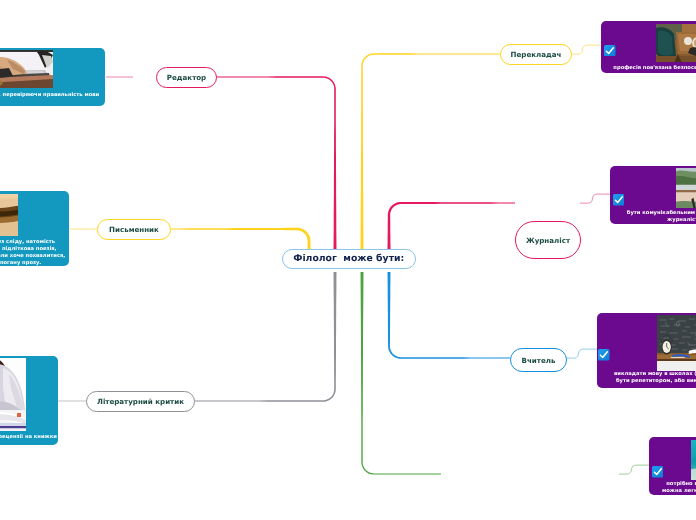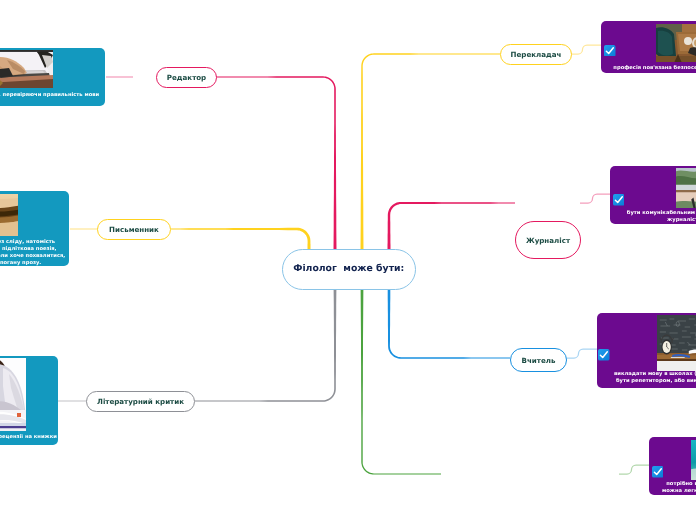--- a/index.html
+++ b/index.html
@@ -37,21 +37,21 @@
   <path d="M500 53.4L491 53.4L482 53.4L473 53.4L464 53.4L455 53.4L446 53.4L437 53.4L428 53.4L419 53.4L410 53.3L401 53.3L392 53.3L383 53.3L374 53.3L372.6 53.4L371.2 53.6L369.8 54L368.5 54.6L367.2 55.2L366.1 56.1L365 57L364.1 58.1L363.2 59.2L362.5 60.5L362 61.8L361.6 63.2L361.4 64.6L361.3 66L361.2 79.1L361.2 92.3L361.2 105.4L361.1 118.6L361.1 131.7L361.1 144.9L361 158L360.9 171.1L360.9 184.3L360.8 197.4L360.7 210.6L360.7 223.7L360.6 236.9L360.5 250L363.5 250L363.4 236.9L363.3 223.7L363.3 210.6L363.2 197.4L363.1 184.3L363.1 171.1L363 158L362.9 144.9L362.9 131.7L362.9 118.6L362.8 105.4L362.8 92.3L362.8 79.1L362.7 66L362.8 64.7L363 63.5L363.4 62.3L363.8 61.1L364.4 60L365.2 59L366 58L367 57.2L368 56.4L369.1 55.8L370.3 55.3L371.5 55L372.7 54.8L374 54.7L383 54.7L392 54.7L401 54.7L410 54.7L419 54.6L428 54.6L437 54.6L446 54.6L455 54.6L464 54.6L473 54.6L482 54.6L491 54.6L500 54.6Z" fill="#ffd21e"></path>
   <path d="M571,54 H578 A4.5,4.5 0 0 0 582.5,49.5 A4.5,4.5 0 0 1 587,45 H603" fill="none" stroke="#ffe79b" stroke-width="1.25"></path>
   <path d="M515 202.4L506.9 202.4L498.7 202.4L490.6 202.3L482.4 202.3L474.3 202.3L466.1 202.3L458 202.2L449.9 202.2L441.7 202.2L433.6 202.1L425.4 202.1L417.3 202L409.1 202L401 201.9L399.5 202L398.1 202.2L396.7 202.6L395.3 203.2L394 203.9L392.8 204.7L391.7 205.7L390.7 206.8L389.9 208L389.1 209.3L388.6 210.7L388.2 212.1L387.9 213.5L387.8 215L387.8 217.5L387.8 220L387.7 222.5L387.7 225L387.7 227.5L387.7 230L387.7 232.5L387.6 235L387.6 237.5L387.6 240L387.6 242.5L387.5 245L387.5 247.5L387.5 250L390.5 250L390.5 247.5L390.5 245L390.4 242.5L390.4 240L390.4 237.5L390.4 235L390.3 232.5L390.3 230L390.3 227.5L390.3 225L390.3 222.5L390.2 220L390.2 217.5L390.2 215L390.3 213.8L390.4 212.6L390.8 211.4L391.2 210.3L391.8 209.2L392.5 208.2L393.3 207.3L394.2 206.5L395.2 205.8L396.3 205.2L397.4 204.7L398.6 204.4L399.8 204.1L401 204.1L409.1 204L417.3 204L425.4 203.9L433.6 203.9L441.7 203.8L449.9 203.8L458 203.8L466.1 203.7L474.3 203.7L482.4 203.7L490.6 203.7L498.7 203.6L506.9 203.6L515 203.6Z" fill="#e4195f"></path>
   <path d="M580,203 H588 A4.5,4.5 0 0 0 592.5,198.5 A4.5,4.5 0 0 1 597,194 H611" fill="none" stroke="#f49ebc" stroke-width="1.25"></path>
   <path d="M510 357.4L502.2 357.4L494.4 357.4L486.6 357.4L478.9 357.4L471.1 357.4L463.3 357.3L455.5 357.3L447.7 357.3L439.9 357.3L432.1 357.3L424.4 357.3L416.6 357.2L408.8 357.2L401 357.2L399.8 357.1L398.5 356.9L397.3 356.5L396.2 356L395.1 355.4L394.1 354.7L393.1 353.9L392.3 352.9L391.6 351.9L391 350.8L390.5 349.7L390.2 348.5L390 347.2L389.9 346L390 340.7L390 335.4L390 330.1L390.1 324.9L390.1 319.6L390.1 314.3L390.2 309L390.2 303.7L390.3 298.4L390.3 293.1L390.3 287.9L390.4 282.6L390.4 277.3L390.5 272L387.5 272L387.6 277.3L387.6 282.6L387.7 287.9L387.7 293.1L387.7 298.4L387.8 303.7L387.8 309L387.9 314.3L387.9 319.6L387.9 324.9L388 330.1L388 335.4L388 340.7L388.1 346L388.2 347.4L388.4 348.9L388.8 350.3L389.4 351.6L390.1 352.9L390.9 354L391.9 355.1L393 356.1L394.2 356.9L395.4 357.6L396.8 358.1L398.1 358.5L399.6 358.8L401 358.8L408.8 358.8L416.6 358.8L424.4 358.7L432.1 358.7L439.9 358.7L447.7 358.7L455.5 358.7L463.3 358.7L471.1 358.6L478.9 358.6L486.6 358.6L494.4 358.6L502.2 358.6L510 358.6Z" fill="#1890e0"></path>
   <path d="M566,358 H574 A4.5,4.5 0 0 0 578.5,353.5 A4.5,4.5 0 0 1 583,349 H597" fill="none" stroke="#a9d5f3" stroke-width="1.25"></path>
   <path d="M441 473.4L436.2 473.4L431.4 473.4L426.6 473.4L421.9 473.4L417.1 473.4L412.3 473.4L407.5 473.4L402.7 473.4L397.9 473.4L393.1 473.4L388.4 473.4L383.6 473.4L378.8 473.4L374 473.4L372.7 473.3L371.5 473.1L370.3 472.7L369.1 472.2L368 471.6L366.9 470.9L366 470L365.1 469.1L364.4 468L363.8 466.9L363.3 465.7L362.9 464.5L362.7 463.3L362.7 462L362.7 448.4L362.7 434.9L362.7 421.3L362.8 407.7L362.8 394.1L362.9 380.6L362.9 367L363 353.4L363 339.9L363.1 326.3L363.2 312.7L363.3 299.1L363.4 285.6L363.5 272L360.5 272L360.6 285.6L360.7 299.1L360.8 312.7L360.9 326.3L361 339.9L361 353.4L361.1 367L361.1 380.6L361.2 394.1L361.2 407.7L361.3 421.3L361.3 434.9L361.3 448.4L361.3 462L361.4 463.4L361.7 464.8L362 466.2L362.6 467.5L363.3 468.7L364.1 469.9L365.1 470.9L366.1 471.9L367.3 472.7L368.5 473.4L369.8 473.9L371.2 474.3L372.6 474.6L374 474.6L378.8 474.6L383.6 474.6L388.4 474.6L393.1 474.6L397.9 474.6L402.7 474.6L407.5 474.6L412.3 474.6L417.1 474.6L421.9 474.6L426.6 474.6L431.4 474.6L436.2 474.6L441 474.6Z" fill="#4ca33f"></path>
   <path d="M619,474 H627 A4.5,4.5 0 0 0 631.5,469.5 A4.5,4.5 0 0 1 636,465 H651" fill="none" stroke="#b2d7ac" stroke-width="1.25"></path>
 </svg>
 
-<div class="node central" style="left:282px;top:249.3px;width:133.5px;height:41px;">
+<div class="node central" style="left:282px;top:249.3px;width:133.5px;height:20px;">
   <span style="display:block;margin-top:-2.4px;">Філолог  може бути:</span>
 </div>
 
 <div class="node" style="left:132px;top:67px;width:61px;height:20.8px;border-color:#e4195f;margin-left:24px;">
   <span>Редактор</span>
 </div>
 
 <div class="node" style="left:97px;top:219px;width:74px;height:20.8px;border-color:#ffd21e;">
   <span>Письменник</span>
 </div>

